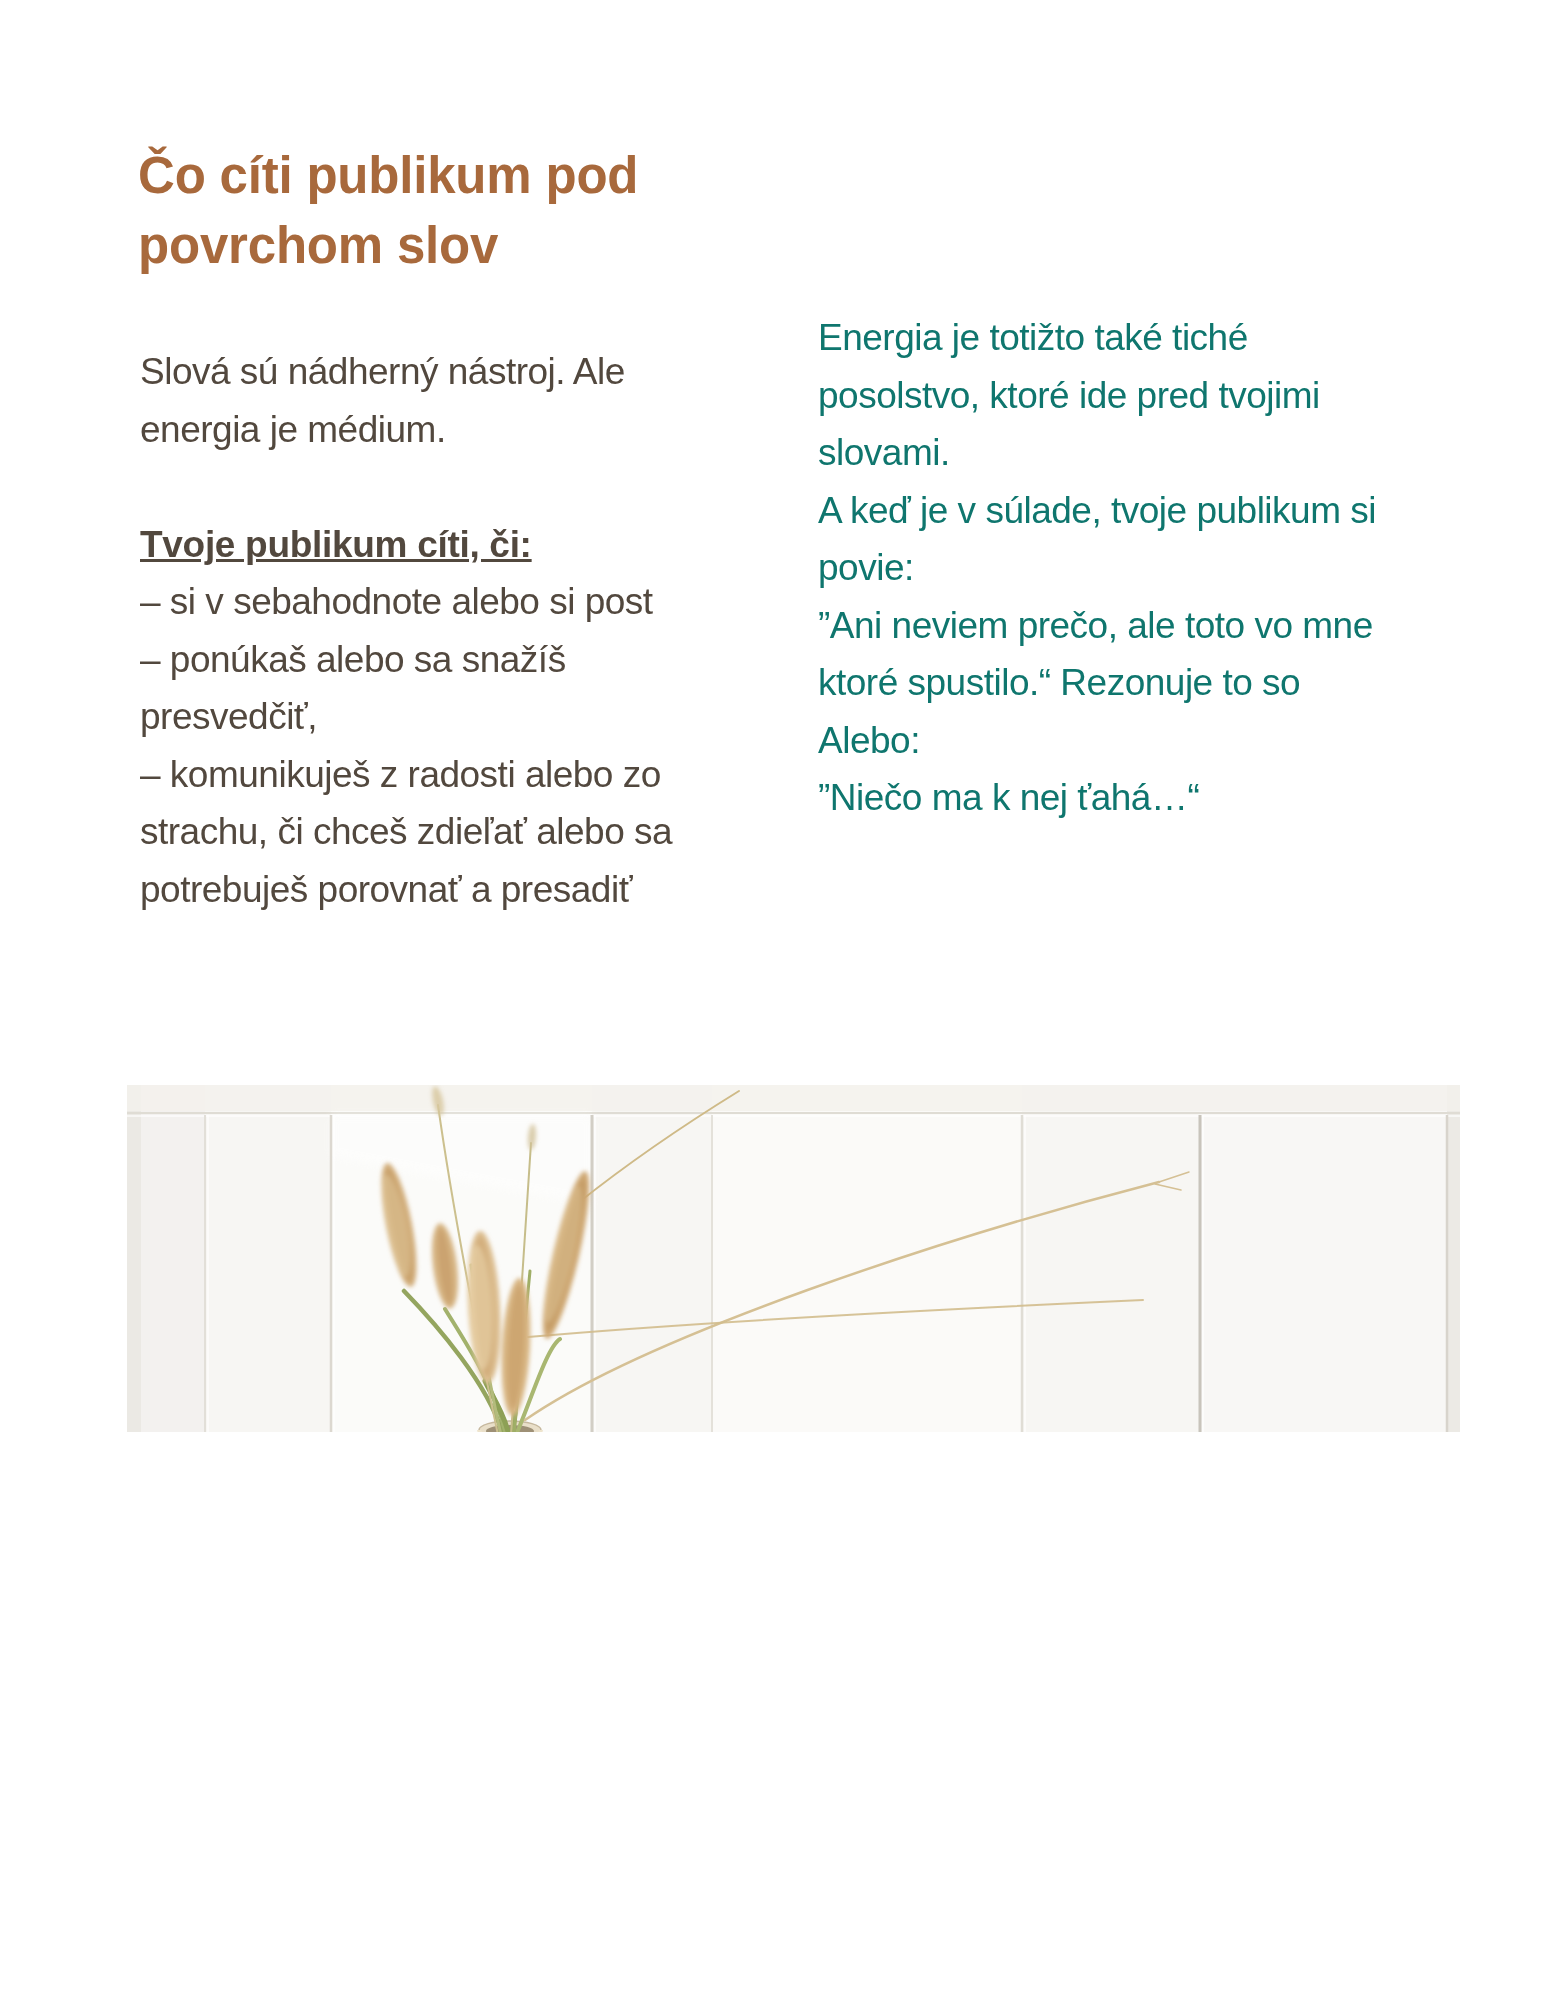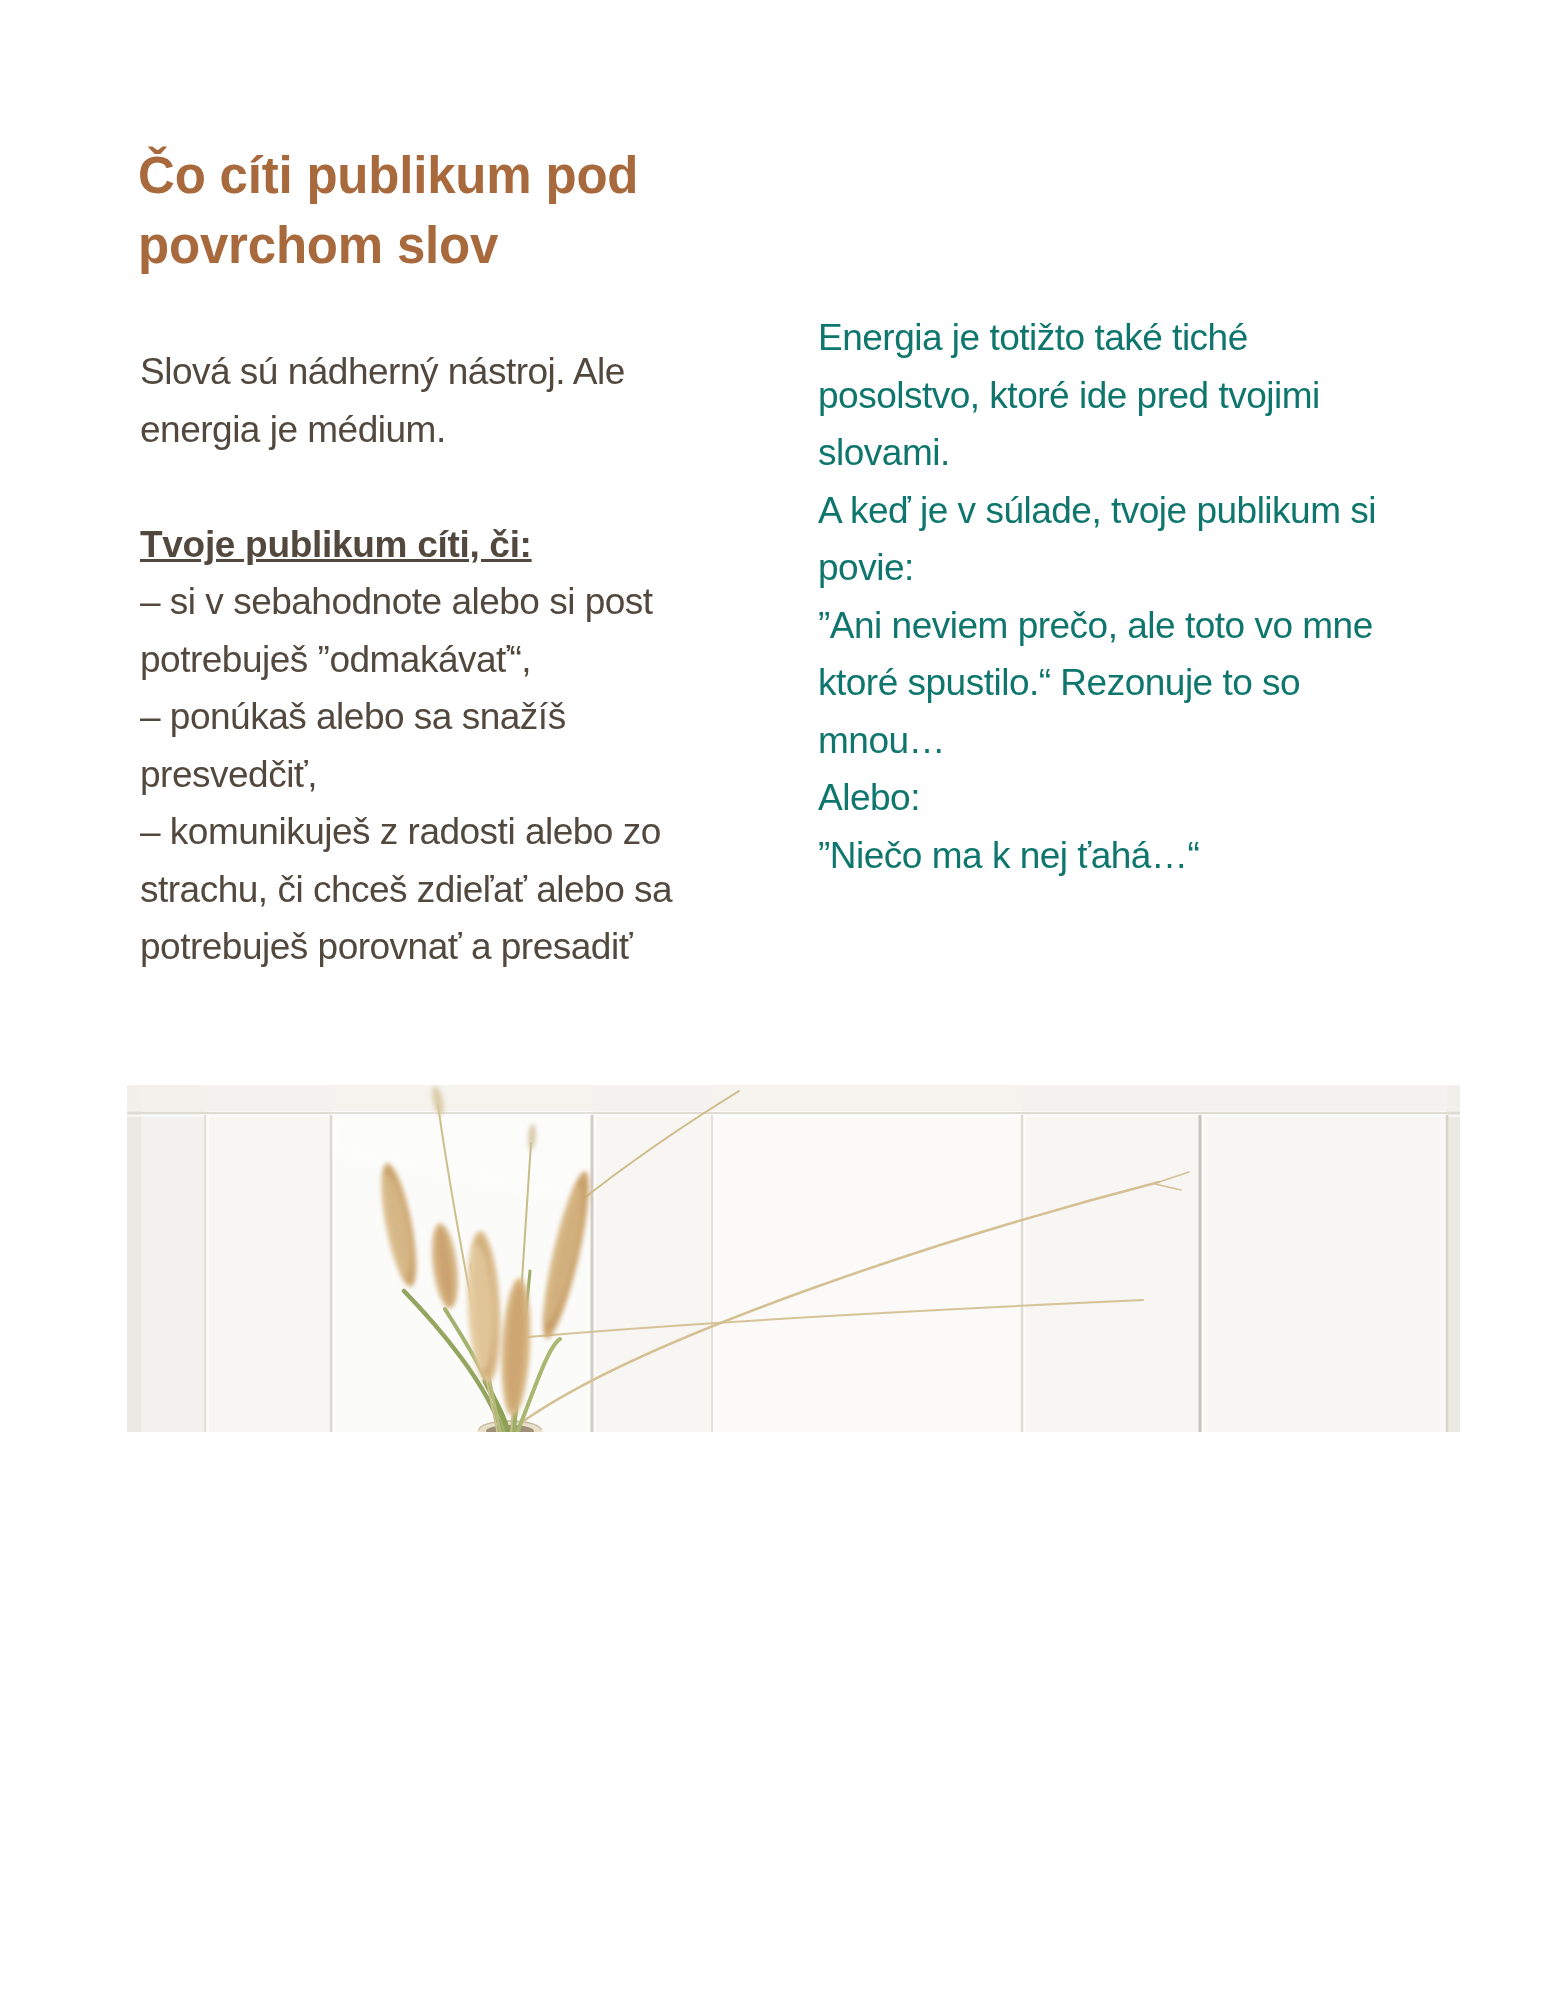--- a/index.html
+++ b/index.html
@@ -43,36 +43,34 @@
 
   <h1 class="title" style="color: rgb(168, 105, 60);">Čo cíti publikum pod
 povrchom slov</h1>
 
   <div class="col col-left" style="color: rgb(82, 72, 62); margin-top: 34px;">
       <div class="t-line">Slová sú nádherný nástroj. Ale</div>
       <div class="t-line">energia je médium.</div>
       <div class="t-line"></div>
       <div class="t-line bold">Tvoje publikum cíti, či:</div>
       <div class="t-line">– si v sebahodnote alebo si post</div>
-      <div class="t-line">potrebuješ ”odmakávať“,</div>
       <div class="t-line">– ponúkaš alebo sa snažíš</div>
       <div class="t-line">presvedčiť,</div>
       <div class="t-line">– komunikuješ z radosti alebo zo</div>
       <div class="t-line">strachu, či chceš zdieľať alebo sa</div>
       <div class="t-line">potrebuješ porovnať a presadiť</div>
     </div>
   <div class="col col-right" style="color: #0f766e;">
       <div class="t-line">Energia je totižto také tiché</div>
       <div class="t-line">posolstvo, ktoré ide pred tvojimi</div>
       <div class="t-line">slovami.</div>
       <div class="t-line">A keď je v súlade, tvoje publikum si</div>
       <div class="t-line">povie:</div>
       <div class="t-line">”Ani neviem prečo, ale toto vo mne</div>
       <div class="t-line">ktoré spustilo.“ Rezonuje to so</div>
-      <div class="t-line">mnou…</div>
       <div class="t-line">Alebo:</div>
       <div class="t-line">”Niečo ma k nej ťahá…“</div>
     </div>
 
   <figure class="photo">
     <svg viewBox="0 0 1333 652" preserveAspectRatio="none">
       <defs>
         <linearGradient id="vaseG" x1="0" y1="0" x2="1" y2="0">
           <stop offset="0" stop-color="#d9cdb4"></stop>
           <stop offset="0.15" stop-color="#ece3cd"></stop>

